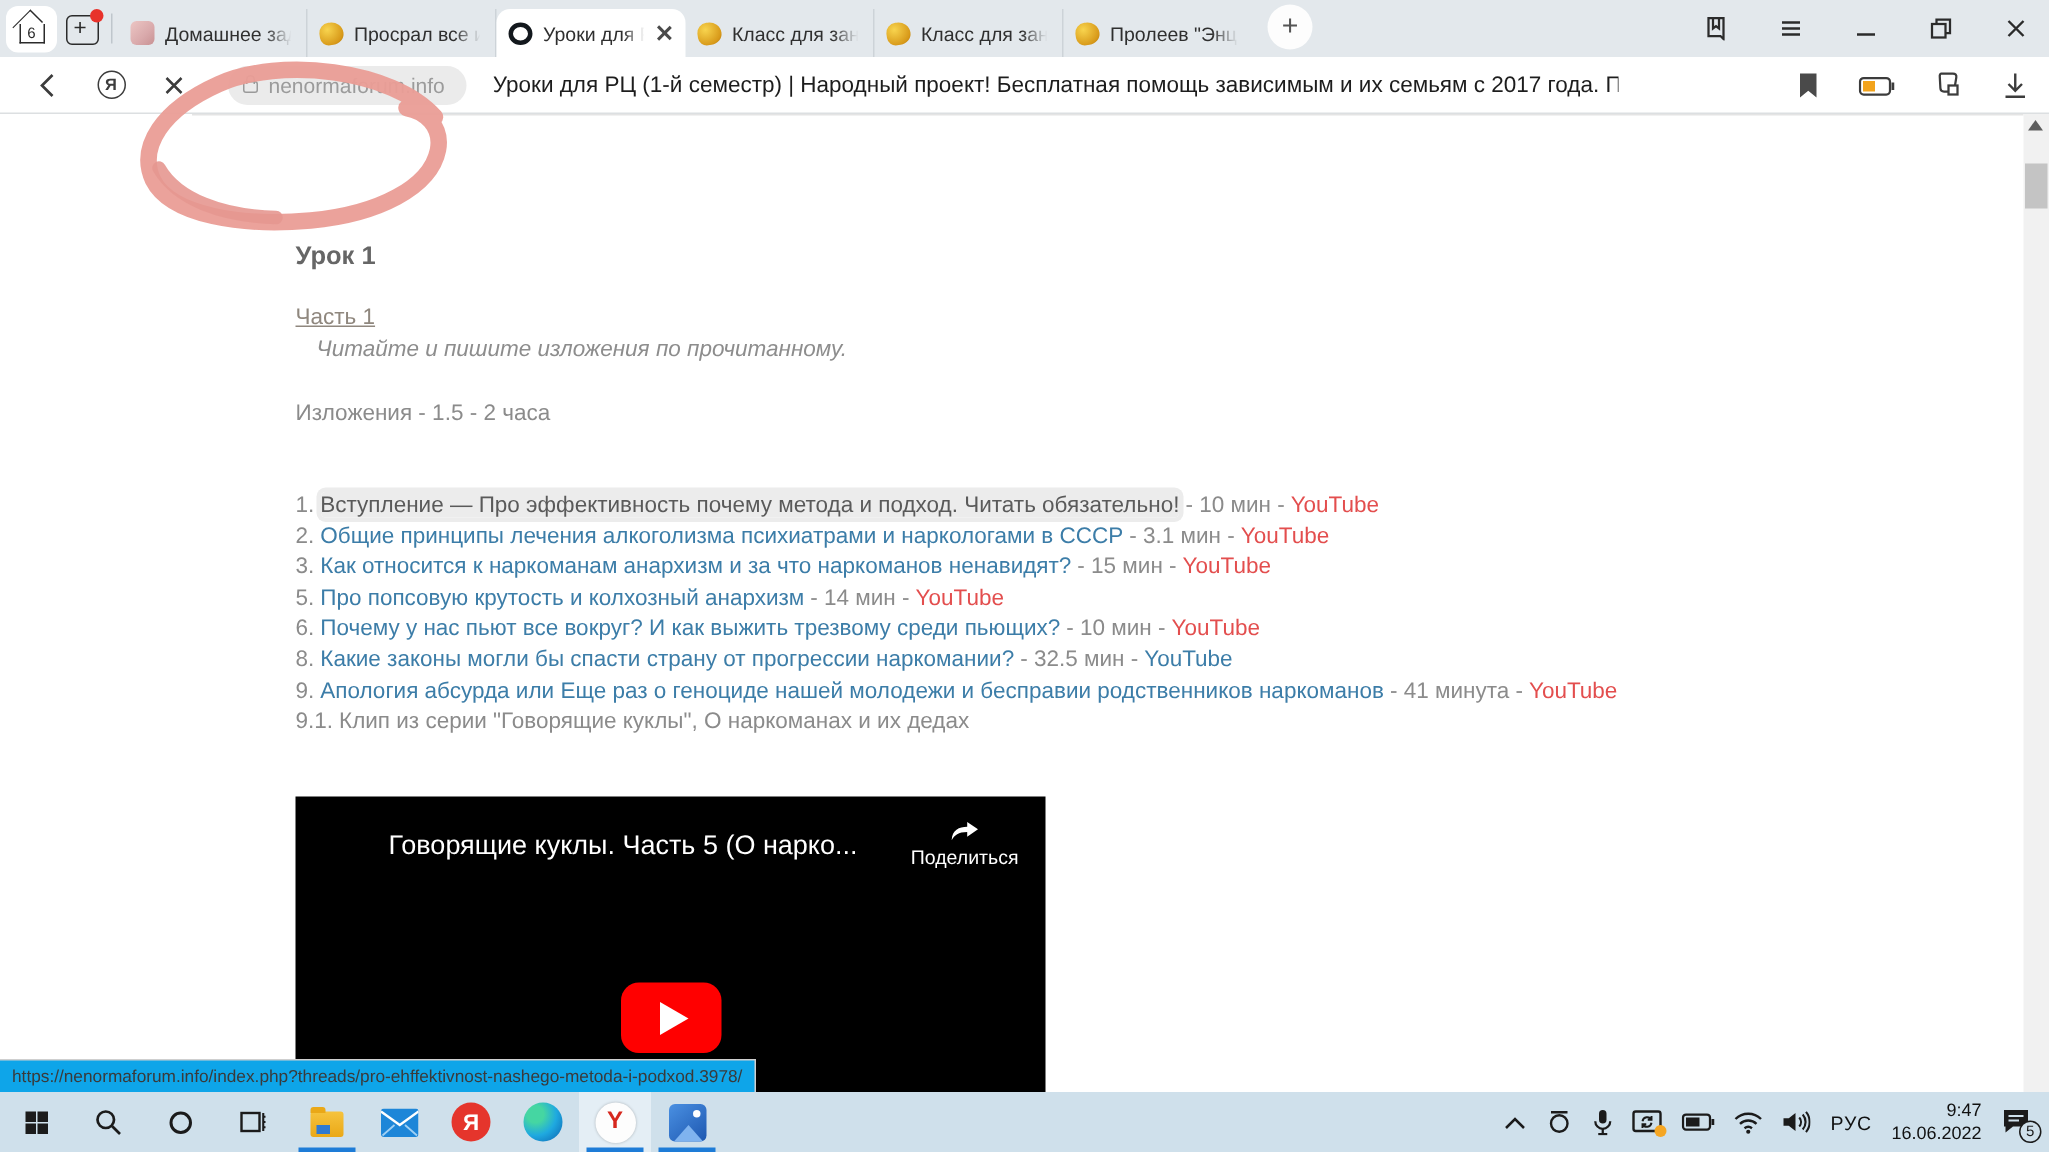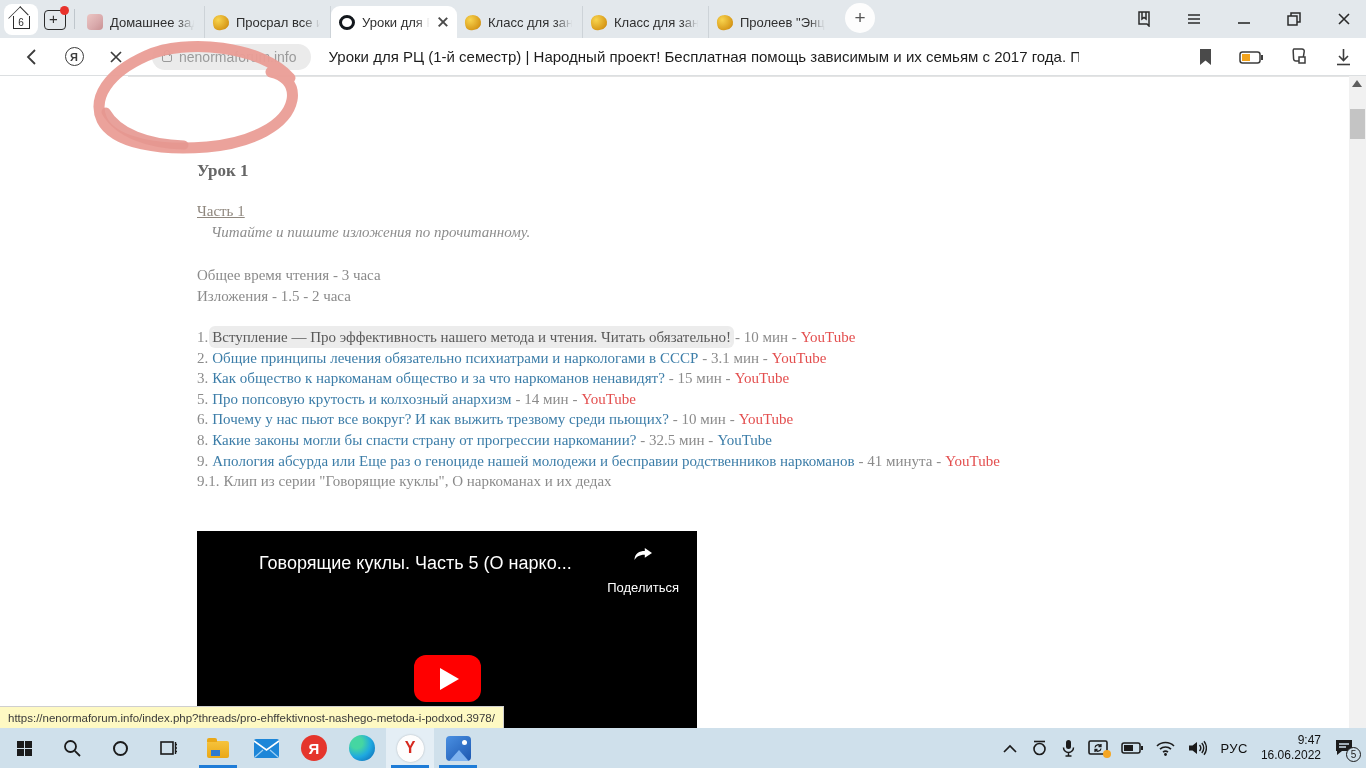--- a/index.html
+++ b/index.html
@@ -63,21 +63,21 @@
                  border:1.5px solid #9a9a9a; border-bottom:none; border-radius:4px 4px 0 0; }
   .domain-text { font-size:14px; color:#9b9b9b; }
   .page-title { margin-left:18px; font-size:15px; color:#1d1d1d; white-space:nowrap;
                 overflow:hidden; max-width:750px; }
   #ab-right { position:absolute; right:14px; top:0; height:38px; display:flex; align-items:center; gap:26px; }
   #ab-right svg { display:block; }
 
   
   #content { position:absolute; left:0; top:76px; width:1349px; height:652px; background:#fff; }
   #content-topline { position:absolute; left:128px; top:0; right:0; height:1px; background:#e4e4e4; }
-  .serif { font-family:Liberation Serif, serif; }
+  .serif { font-family:Liberation Sans, sans-serif; }
   #lesson-heading { position:absolute; left:197px; top:85px; font-size:17px; font-weight:bold; color:#666; }
   #part-link { position:absolute; left:197px; top:127px; font-size:15px; color:#8f877e;
                text-decoration:underline; }
   #instruction { position:absolute; left:211px; top:148px; font-size:15px; font-style:italic; color:#8d8d8d; }
   #meta-block { position:absolute; left:197px; top:189px; font-size:15px; color:#8b8b8b; line-height:21px; }
   #lessons { position:absolute; left:197px; top:251px; font-size:15px; line-height:20.6px; white-space:nowrap; }
   .lesson-num { color:#8b8b8b; margin-right:4px; }
   .lesson-meta { color:#8b8b8b; margin:0 4px; }
   .lesson-title { text-decoration:none; }
   .s-link .lesson-title { color:#3c7da8; }
@@ -85,35 +85,35 @@
                                box-shadow:0 0 0 3px #ececec; }
   .s-plain .lesson-title { color:#8b8b8b; }
   .yt-red { color:#e34e4e; text-decoration:none; }
   .yt-blue { color:#3c7da8; text-decoration:none; }
 
   
   #video { position:absolute; left:197px; top:455px; width:500px; height:281px; background:#000; }
   #video-title { position:absolute; left:62px; top:22px; font-size:18px; color:#fff;
                  font-family:"Liberation Sans",sans-serif; white-space:nowrap; }
   #share { position:absolute; right:18px; top:12px; display:flex; flex-direction:column; align-items:center; }
-  #share-label { margin-top:19px; font-size:13px; color:#fff; }
+  #share-label { margin-top:3px; font-size:13px; color:#fff; }
   #play-btn { position:absolute; left:217px; top:124px; width:67px; height:47px;
               background:#ff0000; border-radius:12px; display:flex; align-items:center; justify-content:center; }
   #play-btn:before { content:""; width:0; height:0; border-left:19px solid #fff;
                      border-top:11px solid transparent; border-bottom:11px solid transparent; margin-left:4px; }
 
   
   #scrollbar { position:absolute; right:0; top:76px; width:17px; height:652px; background:#f1f1f1; }
   #scroll-up { position:absolute; top:4px; left:3px; width:0; height:0;
                border-left:5px solid transparent; border-right:5px solid transparent;
                border-bottom:7px solid #5e5e5e; }
   #scroll-thumb { position:absolute; top:33px; left:1px; width:15px; height:30px; background:#c4c4c4; }
 
   
-  #status-url { position:absolute; left:0; bottom:40px; height:22px; background:#fef9c3;
+  #status-url { position:absolute; left:0; bottom:40px; height:22px; background:#0ea5e9;
                 border:1px solid #cfcfcf; border-left:none; border-bottom:none;
                 display:flex; align-items:center; padding:0 8px; font-size:11.5px; color:#3a3a3a; z-index:30; }
 
   
   #annotation { position:absolute; left:90px; top:36px; width:230px; height:125px;
                 z-index:40; pointer-events:none; }
 
   
   #taskbar { position:absolute; left:0; bottom:0; width:1366px; height:40px; background:#cfe0eb;
              display:flex; align-items:center; z-index:50; }
@@ -275,28 +275,27 @@
       </span>
     </div>
   </div>
 
   <div id="content">
     <div id="content-topline"></div>
     <div id="lesson-heading" class="serif">Урок 1</div>
     <a id="part-link" class="serif">Часть 1</a>
     <div id="instruction" class="serif">Читайте и пишите изложения по прочитанному.</div>
     <div id="meta-block" class="serif">
-      <div>Общее время чтения - 3 часа</div>
       <div>Изложения - 1.5 - 2 часа</div>
     </div>
 
     <div id="lessons" class="serif">
-        <div class="lesson-line s-highlight"><span class="lesson-num">1.</span><a class="lesson-title">Вступление — Про эффективность нашего метода и чтения. Читать обязательно!</a><span class="lesson-meta">- 10 мин -</span><a class="yt-red">YouTube</a></div>
-        <div class="lesson-line s-link"><span class="lesson-num">2.</span><a class="lesson-title">Общие принципы лечения обязательно психиатрами и наркологами в СССР</a><span class="lesson-meta">- 3.1 мин -</span><a class="yt-red">YouTube</a></div>
-        <div class="lesson-line s-link"><span class="lesson-num">3.</span><a class="lesson-title">Как общество к наркоманам общество и за что наркоманов ненавидят?</a><span class="lesson-meta">- 15 мин -</span><a class="yt-red">YouTube</a></div>
+        <div class="lesson-line s-highlight"><span class="lesson-num">1.</span><a class="lesson-title">Вступление — Про эффективность почему метода и подход. Читать обязательно!</a><span class="lesson-meta">- 10 мин -</span><a class="yt-red">YouTube</a></div>
+        <div class="lesson-line s-link"><span class="lesson-num">2.</span><a class="lesson-title">Общие принципы лечения алкоголизма психиатрами и наркологами в СССР</a><span class="lesson-meta">- 3.1 мин -</span><a class="yt-red">YouTube</a></div>
+        <div class="lesson-line s-link"><span class="lesson-num">3.</span><a class="lesson-title">Как относится к наркоманам анархизм и за что наркоманов ненавидят?</a><span class="lesson-meta">- 15 мин -</span><a class="yt-red">YouTube</a></div>
         <div class="lesson-line s-link"><span class="lesson-num">5.</span><a class="lesson-title">Про попсовую крутость и колхозный анархизм</a><span class="lesson-meta">- 14 мин -</span><a class="yt-red">YouTube</a></div>
         <div class="lesson-line s-link"><span class="lesson-num">6.</span><a class="lesson-title">Почему у нас пьют все вокруг? И как выжить трезвому среди пьющих?</a><span class="lesson-meta">- 10 мин -</span><a class="yt-red">YouTube</a></div>
         <div class="lesson-line s-link"><span class="lesson-num">8.</span><a class="lesson-title">Какие законы могли бы спасти страну от прогрессии наркомании?</a><span class="lesson-meta">- 32.5 мин -</span><a class="yt-blue">YouTube</a></div>
         <div class="lesson-line s-link"><span class="lesson-num">9.</span><a class="lesson-title">Апология абсурда или Еще раз о геноциде нашей молодежи и бесправии родственников наркоманов</a><span class="lesson-meta">- 41 минута -</span><a class="yt-red">YouTube</a></div>
         <div class="lesson-line s-plain"><span class="lesson-num">9.1.</span><a class="lesson-title">Клип из серии "Говорящие куклы", О наркоманах и их дедах</a></div>
       </div>
 
     <div id="video">
       <div id="video-title">Говорящие куклы. Часть 5 (О нарко...</div>
       <div id="share">

